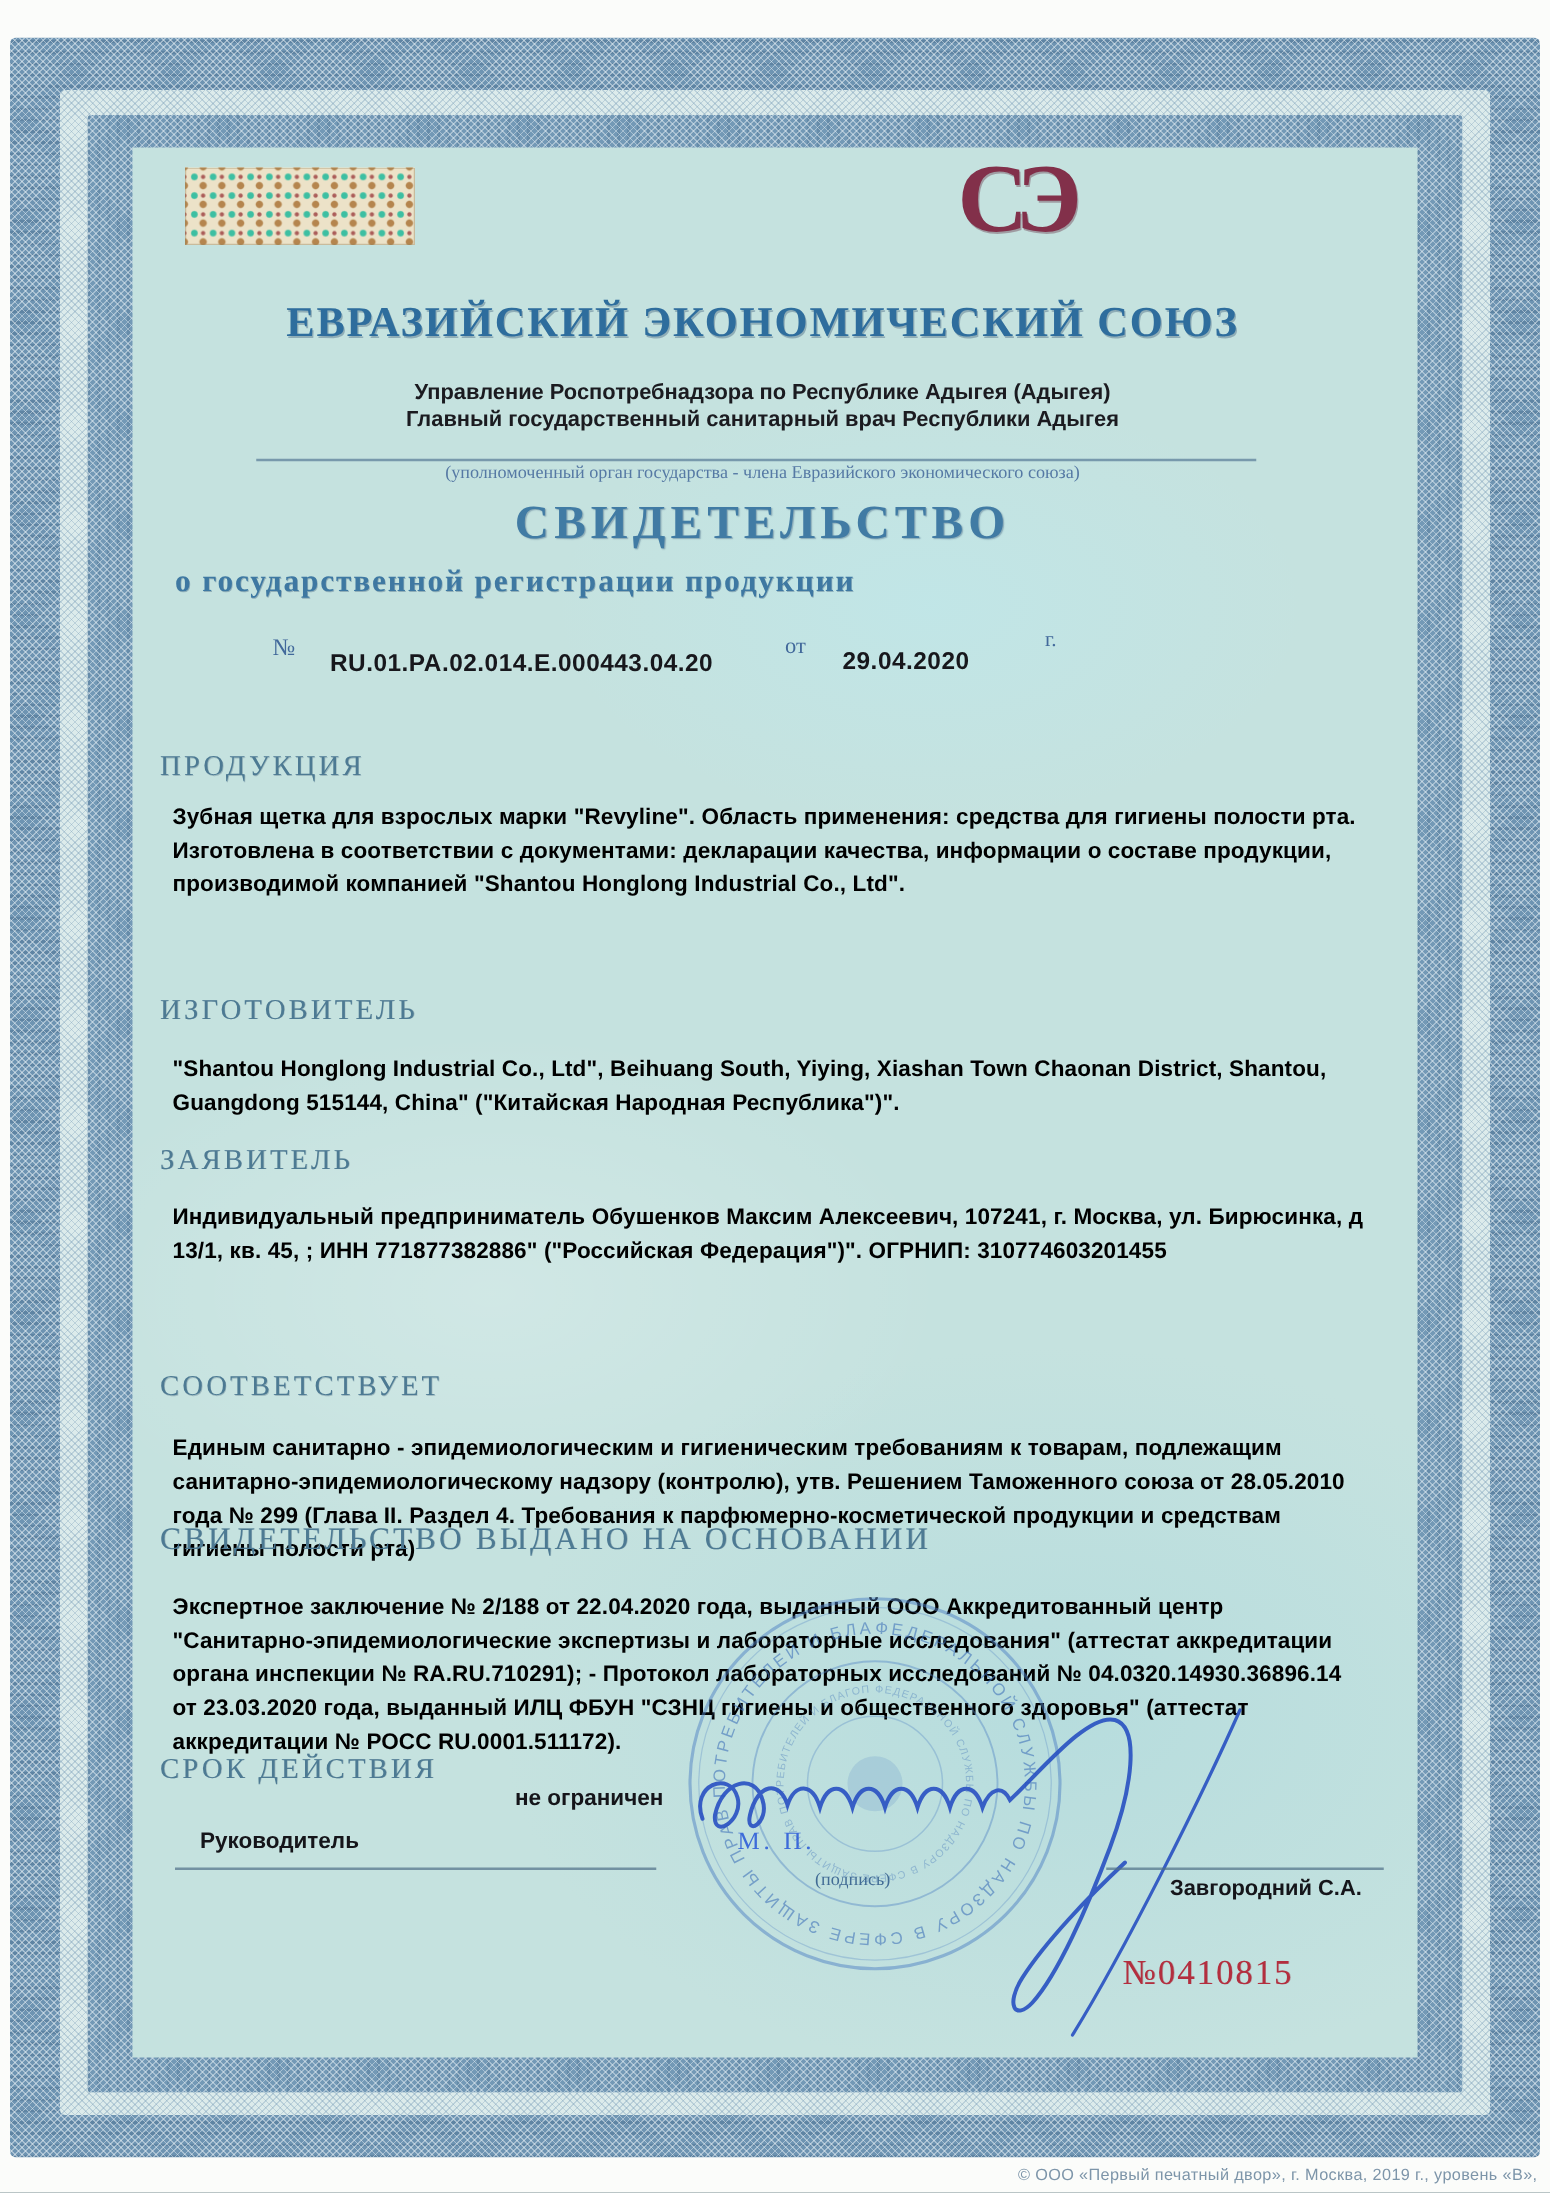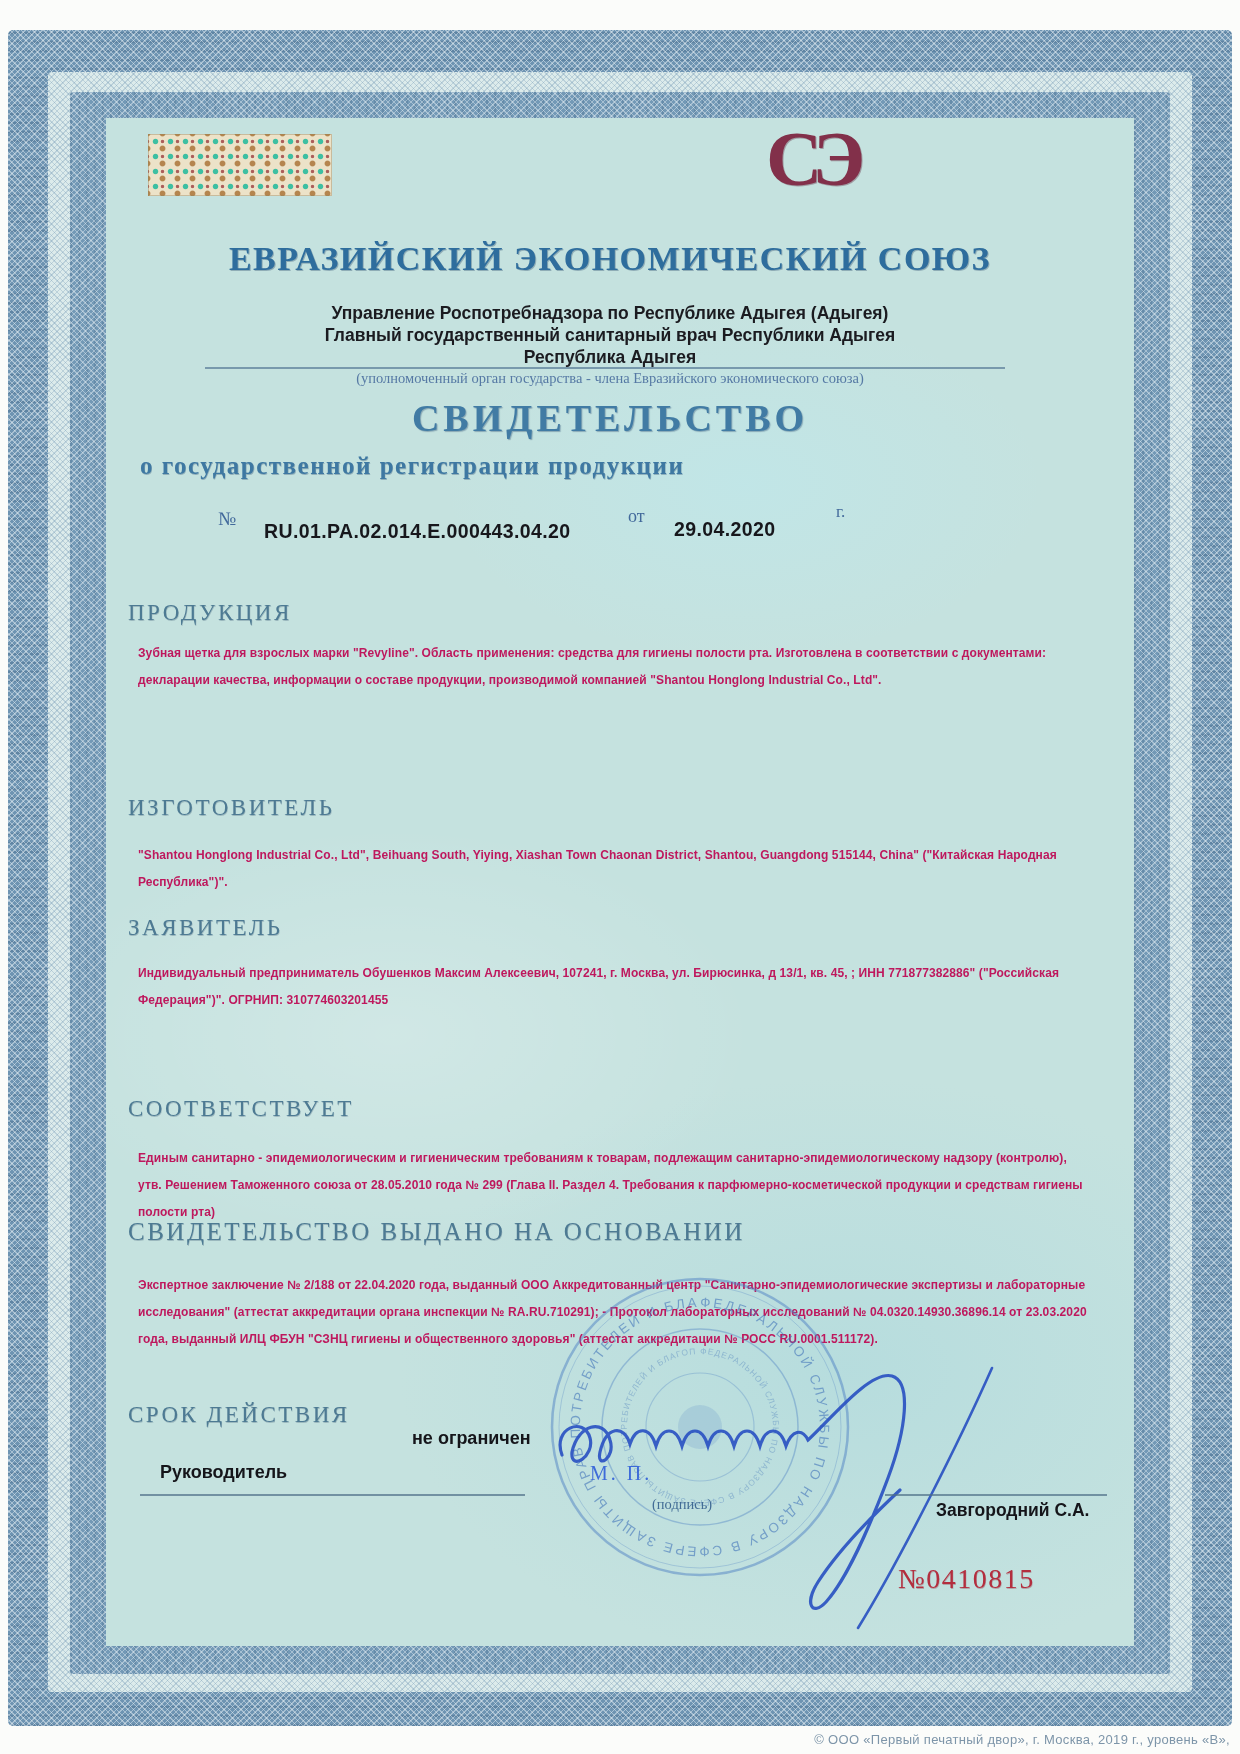--- a/index.html
+++ b/index.html
@@ -59,22 +59,22 @@
     color:#3e78a2;text-shadow:.6px .6px 0 rgba(25,60,100,.3);}
   .blue-serif{position:absolute;font-family:"Liberation Serif",serif;color:#42699b;}
   .num-label{left:218px;top:508px;font-size:19px;}
   .from-label{left:628px;top:506px;font-size:18px;}
   .year-label{left:836px;top:502px;font-size:17px;}
   .num-value{position:absolute;left:264px;top:520px;font-weight:bold;font-size:19.5px;color:#17171c;letter-spacing:.4px;}
   .date-value{position:absolute;left:674px;top:518px;font-weight:bold;font-size:19.5px;color:#17171c;letter-spacing:.4px;}
   
   .sec-h{position:absolute;left:128px;font-family:"Liberation Serif",serif;font-size:23px;
     letter-spacing:2.5px;color:#4d7a93;text-shadow:.5px .5px 0 rgba(30,60,90,.25);}
-  .body-t{position:absolute;left:138px;width:955px;font-size:12px;font-weight:bold;
-    color:#be185d;line-height:27px;letter-spacing:.1px;}
+  .body-t{position:absolute;left:138px;width:955px;font-size:18px;font-weight:bold;
+    color:#000000;line-height:27px;letter-spacing:.1px;}
   .h-product{top:600px;} .b-product{top:640px;}
   .h-manufacturer{top:795px;} .b-manufacturer{top:842px;}
   .h-applicant{top:915px;} .b-applicant{top:960px;}
   .h-conforms{top:1096px;} .b-conforms{top:1145px;}
   .h-basis{top:1218px;font-size:25px;} .b-basis{top:1272px;}
   .h-validity{top:1402px;}
   .v-validity{position:absolute;left:412px;top:1428px;font-weight:bold;font-size:18px;color:#15151a;}
   
   .role-label{position:absolute;left:140px;top:1462px;font-weight:bold;font-size:18px;color:#15151a;margin-left:20px;}
   .sign-rule-1{position:absolute;left:140px;top:1494px;width:385px;height:1.5px;background:#4f6f88;opacity:.7;}
@@ -100,21 +100,20 @@
   <div class="band-light"></div>
   <div class="band-inner"></div>
   <div class="inner-bg"></div>
 
   <div class="pattern-block"></div>
   <div class="eaeu-logo">СЭ</div>
 
   <div class="union-title">ЕВРАЗИЙСКИЙ ЭКОНОМИЧЕСКИЙ СОЮЗ</div>
   <div class="org-line" style="top:303px">Управление Роспотребнадзора по Республике Адыгея (Адыгея)</div>
   <div class="org-line" style="top:325px">Главный государственный санитарный врач Республики Адыгея</div>
-  <div class="org-line" style="top:347px">Республика Адыгея</div>
   <div class="org-rule"></div>
   <div class="org-caption">(уполномоченный орган государства - члена Евразийского экономического союза)</div>
 
   <div class="doc-title">СВИДЕТЕЛЬСТВО</div>
   <div class="doc-subtitle">о государственной регистрации продукции</div>
 
   <div class="blue-serif num-label">№</div>
   <div class="num-value">RU.01.PA.02.014.E.000443.04.20</div>
   <div class="blue-serif from-label">от</div>
   <div class="date-value">29.04.2020</div>

